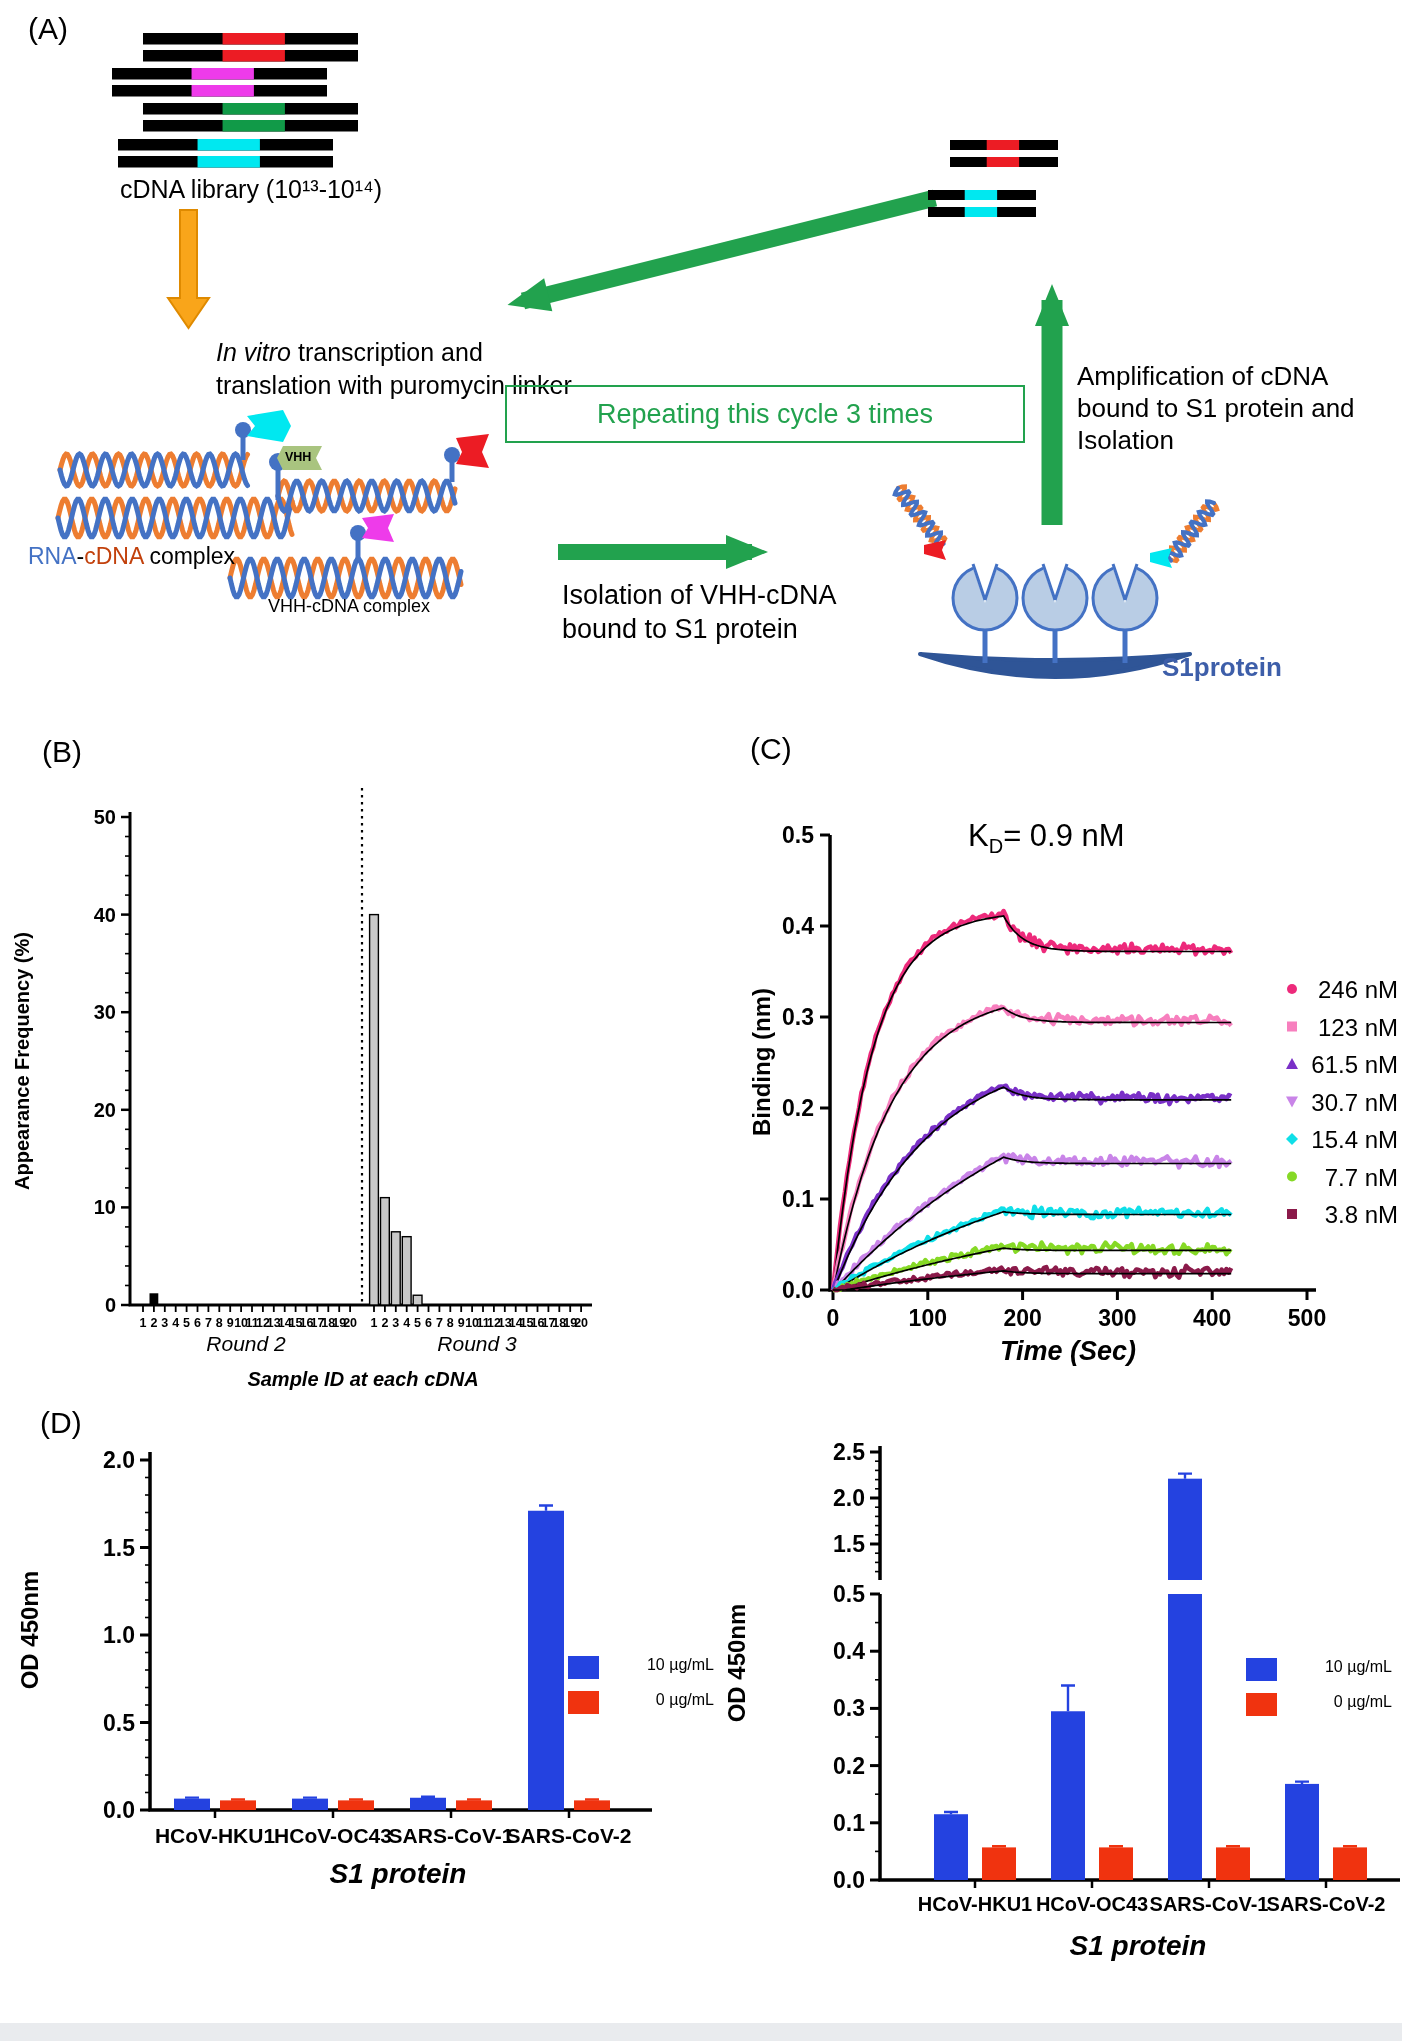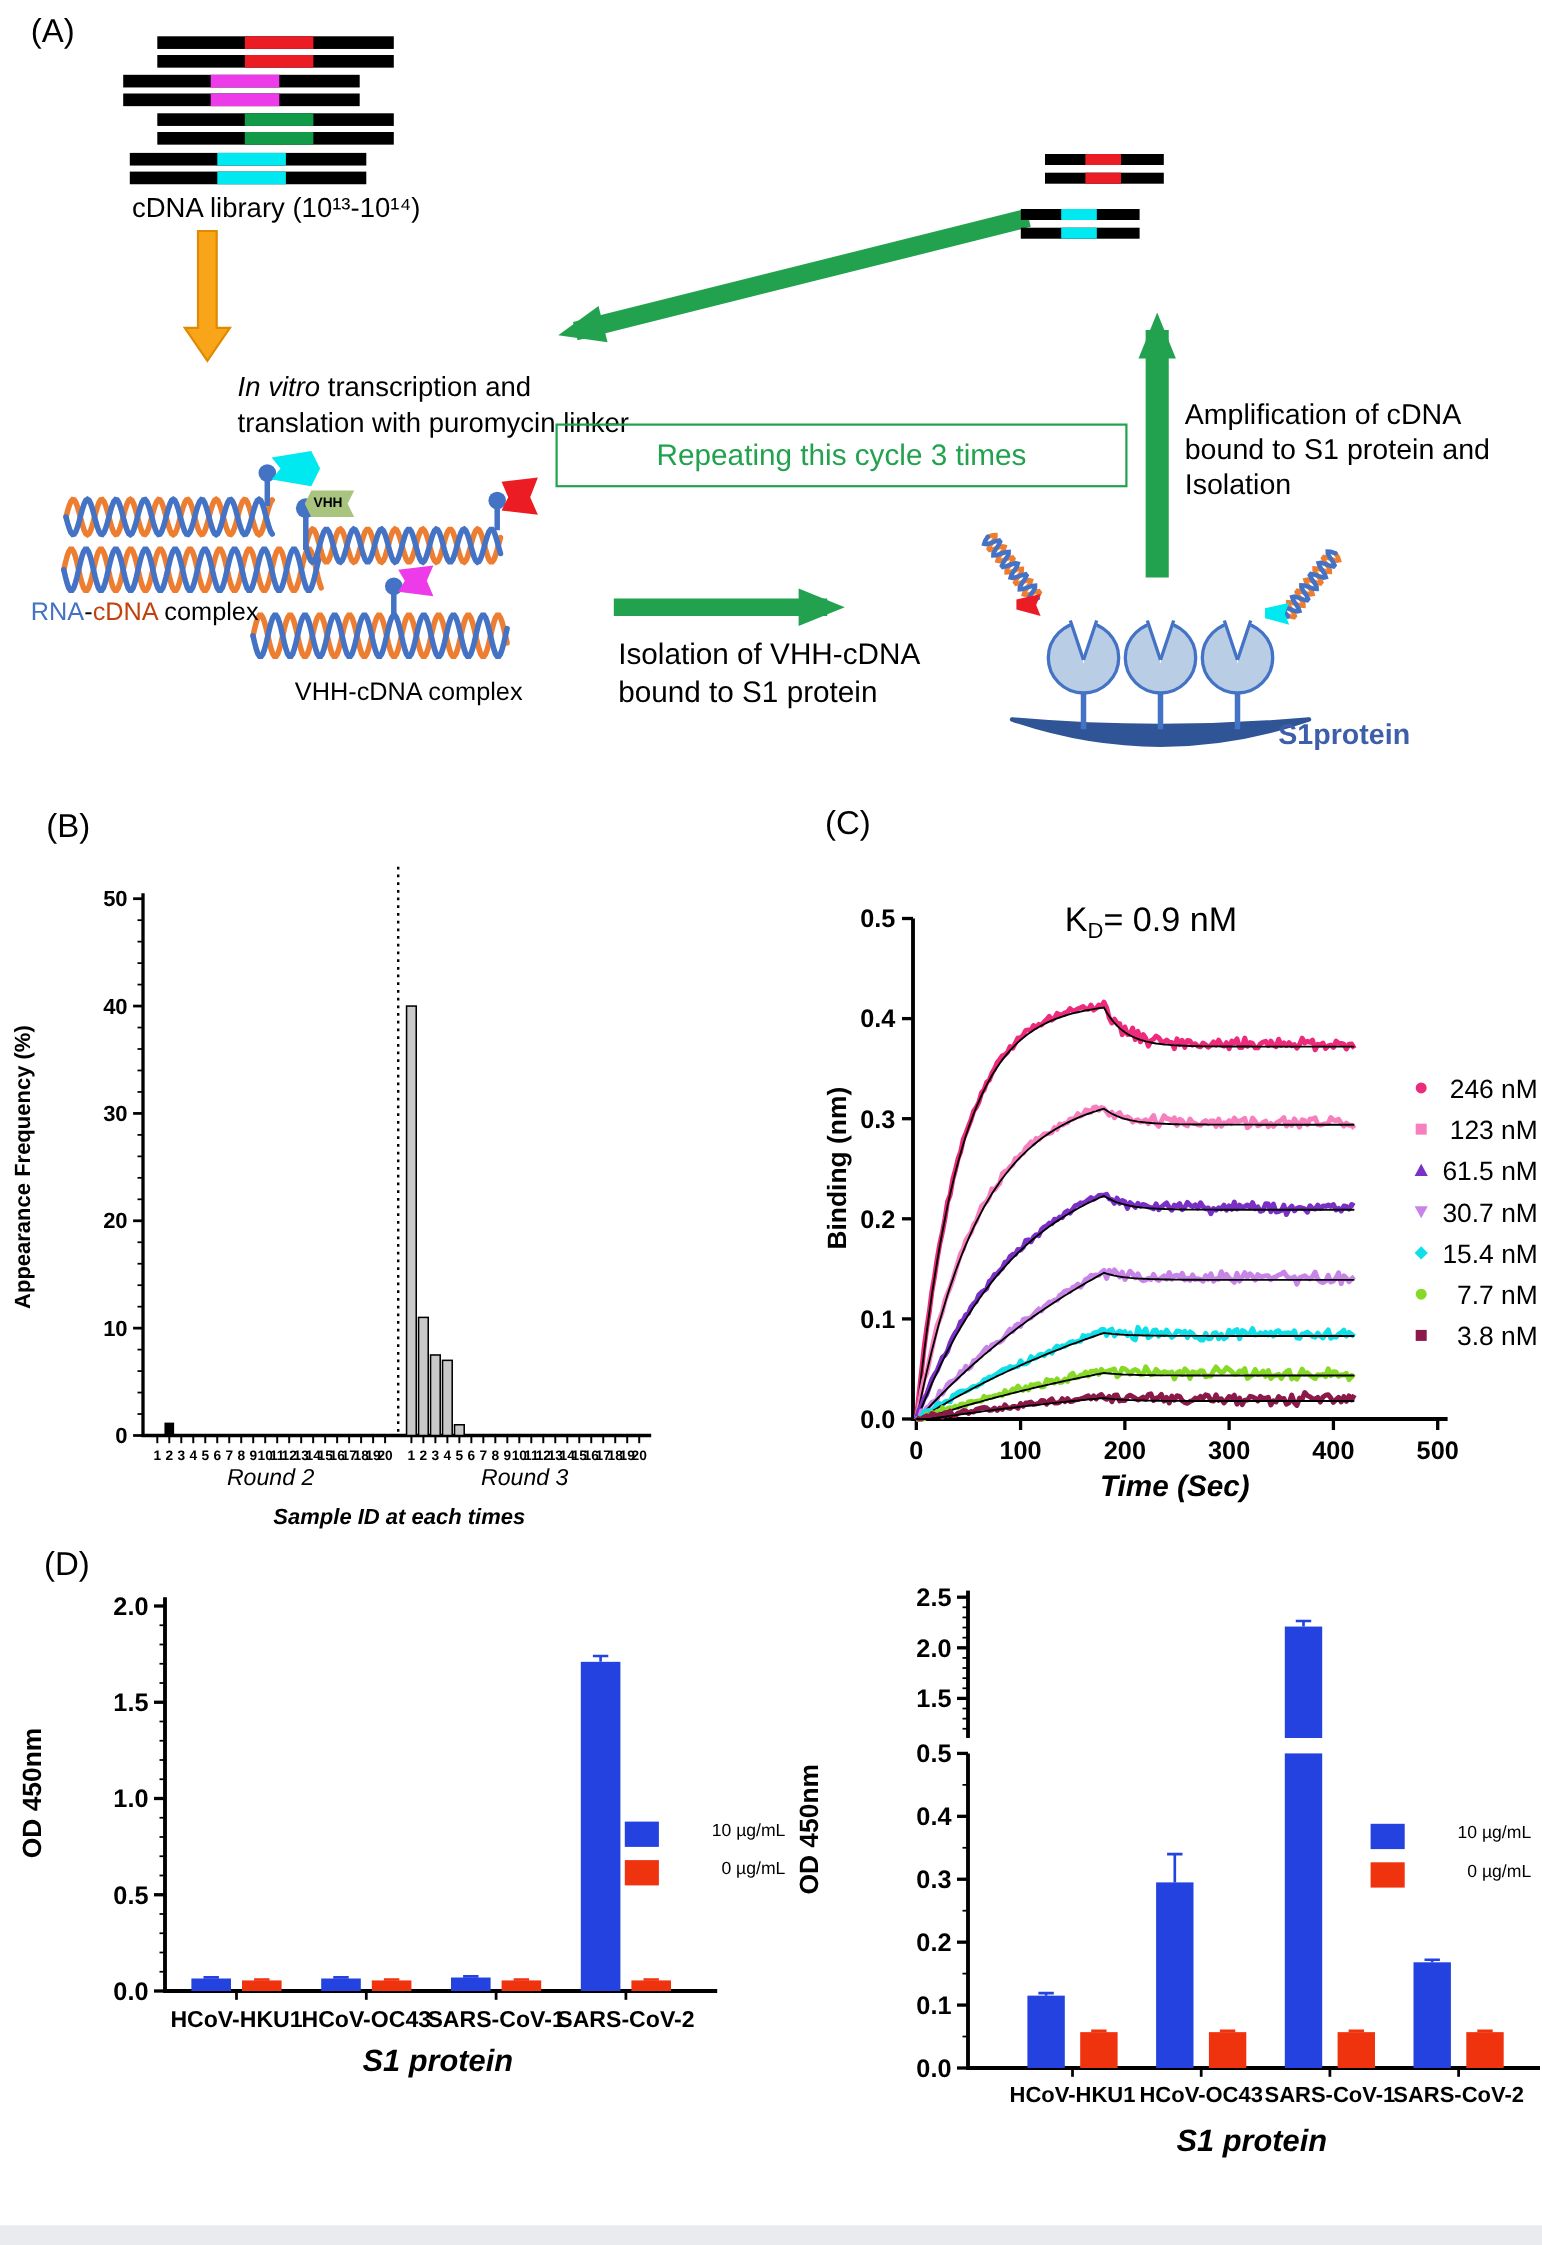--- a/index.html
+++ b/index.html
@@ -465,30 +465,30 @@
 
   <div class="abs" style="left:562px;top:578px;font-size:27px;line-height:34px">
     <div>Isolation of VHH-cDNA</div>
     <div>bound to S1 protein</div>
   </div>
 
   <div class="abs" style="left:28px;top:543px;font-size:23px">
     <span style="color:#4472C4">RNA</span><span>-</span><span style="color:#c2410c">cDNA</span><span> complex</span>
   </div>
 
-  <div class="abs" style="left:268px;top:615px;font-size:23px">VHH-cDNA complex</div>
+  <div class="abs" style="left:268px;top:596px;font-size:18px">VHH-cDNA complex</div>
 
   <div class="abs" style="left:285px;top:450px;font-size:12.5px;font-weight:bold">VHH</div>
 
   <div class="abs" style="left:1162px;top:652px;font-size:26px;font-weight:bold;color:#3D5EA9">S1protein</div>
 
   <div class="vlabel" style="left:22px;top:1061px;font-size:20px">Appearance Frequency (%)</div>
   <div class="hlabel" style="left:246px;top:1332px;font-size:21px;font-weight:normal">Round 2</div>
   <div class="hlabel" style="left:477px;top:1332px;font-size:21px;font-weight:normal">Round 3</div>
-  <div class="hlabel" style="left:363px;top:1368px;font-size:20px">Sample ID at each times</div>
+  <div class="hlabel" style="left:363px;top:1368px;font-size:20px">Sample ID at each cDNA</div>
 
   <div class="abs" style="left:968px;top:818px">
     <span style="font-size:31px">K</span><span style="font-size:20px;position:relative;top:7px">D</span><span style="font-size:31px">= 0.9 nM</span>
   </div>
   <div class="vlabel" style="left:762px;top:1062px;font-size:24px">Binding (nm)</div>
   <div class="hlabel" style="left:1068px;top:1336px;font-size:27px">Time (Sec)</div>
 
   <div class="vlabel" style="left:30px;top:1630px;font-size:24px">OD 450nm</div>
   <div class="hlabel" style="left:398px;top:1858px;font-size:28px">S1 protein</div>
   <div class="vlabel" style="left:737px;top:1663px;font-size:24px">OD 450nm</div>

